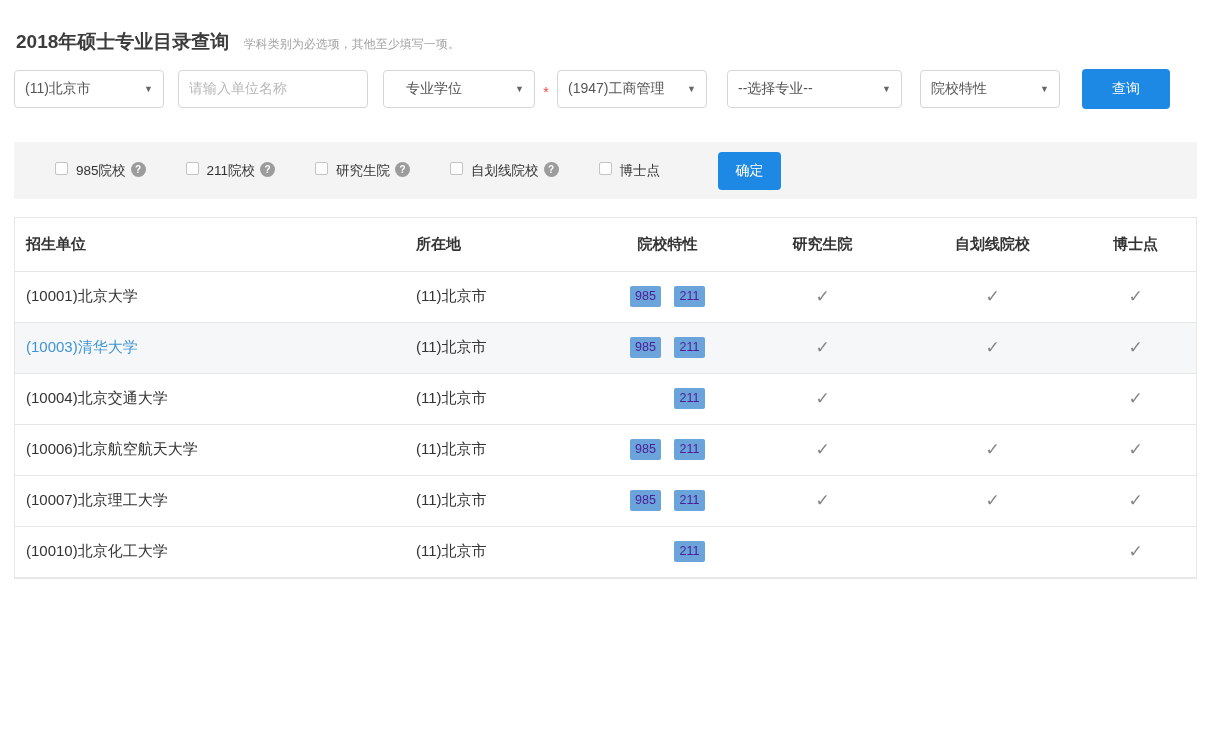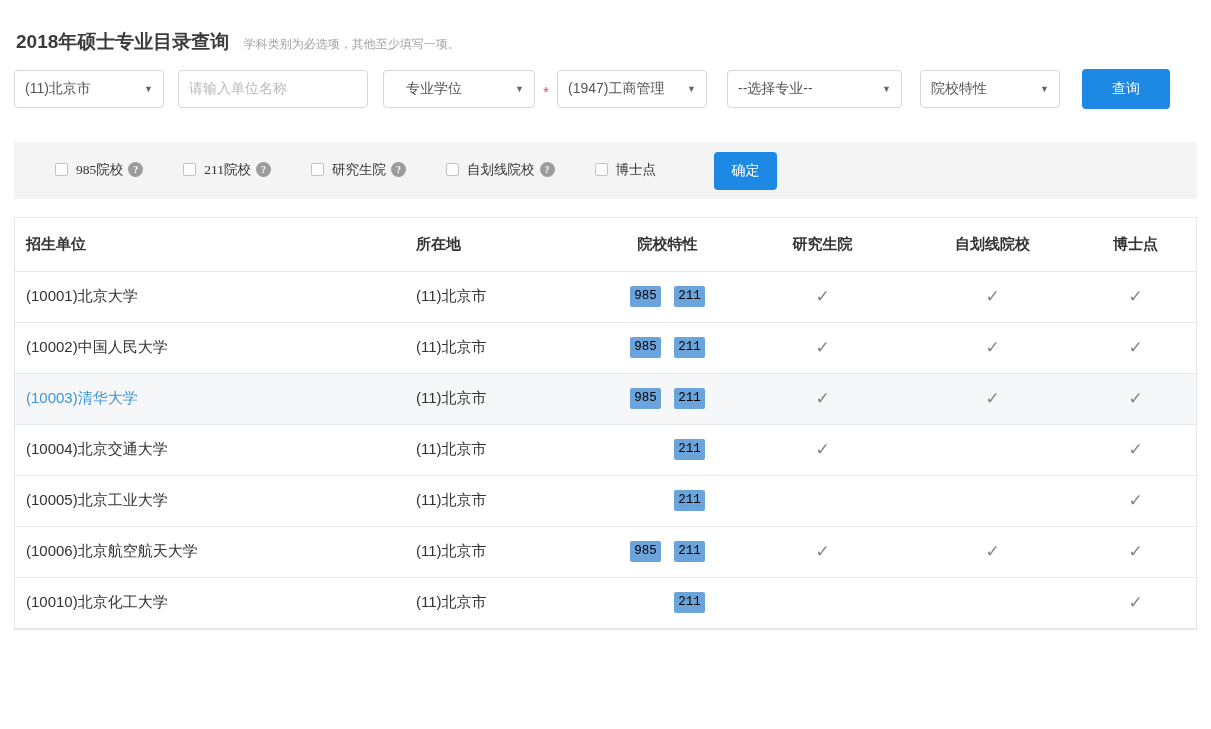--- a/index.html
+++ b/index.html
@@ -39,21 +39,21 @@
   .btn{
     background:var(--accent);color:#fff;border:none;border-radius:4px;
     font-size:14px;cursor:pointer;font-family:inherit;
   }
   .btn-search{width:88px;height:40px;}
   
   .filterbar{
     margin:33px 14px 0 14px;height:57px;background:#f4f4f4;
     display:flex;align-items:center;padding-left:41px;
   }
-  .fitem{display:inline-flex;align-items:center;margin-right:40px;cursor:pointer;font-family:Liberation Serif, serif;}
+  .fitem{display:inline-flex;align-items:flex-start;margin-right:40px;cursor:pointer;}
   .cb{
     width:13px;height:13px;border:1px solid #c3c3c3;border-radius:2px;
     background:#fdfdfd;display:inline-block;
   }
   .flabel{font-size:13.5px;color:#333;margin-left:8px;}
   .help{
     width:15px;height:15px;border-radius:50%;background:#9c9c9c;color:#fff;
     font-size:10px;font-weight:bold;display:inline-flex;align-items:center;
     justify-content:center;margin-left:5px;cursor:pointer;
   }
@@ -64,22 +64,22 @@
   th,td{border-bottom:1px solid var(--border);font-size:15px;vertical-align:middle;}
   th{height:53px;text-align:left;font-weight:bold;color:#333;padding-left:11px;}
   td{height:51px;padding-left:11px;color:#333;}
   th.ctr,td.ctr{text-align:center;padding-left:0;}
   tr.hl{background:#f6f7f8;}
   tr.hl .unit{color:var(--link);text-align:right;}
   .unit{cursor:pointer;}
   .badges{display:inline-flex;gap:13px;vertical-align:middle;}
   .badge{
     display:inline-block;min-width:31px;height:21px;line-height:21px;
-    background:var(--badge);color:#000000;font-size:12.5px;text-align:center;
-    border-radius:2px;padding:0 2px;font-family:Liberation Mono, monospace;
+    background:var(--badge);color:#4c1d95;font-size:12.5px;text-align:center;
+    border-radius:2px;padding:0 2px;
   }
   .badge.ghost{visibility:hidden;}
   td.check{color:#848484;font-size:17px;}
 </style>
 </head>
 <body>
 
 <div class="page-head">
   <span class="page-title">2018年硕士专业目录查询</span>
   <span class="page-sub">学科类别为必选项，其他至少填写一项。</span>
@@ -162,31 +162,20 @@
           <td><span class="unit">(10001)北京大学</span></td>
           <td>(11)北京市</td>
           <td class="ctr"><span class="badges">
               <span class="badge">985</span>
               <span class="badge">211</span>
             </span></td>
           <td class="ctr check">✓</td>
           <td class="ctr check">✓</td>
           <td class="ctr check">✓</td>
         </tr>
-        <tr>
-          <td><span class="unit">(10002)中国人民大学</span></td>
-          <td>(11)北京市</td>
-          <td class="ctr"><span class="badges">
-              <span class="badge">985</span>
-              <span class="badge">211</span>
-            </span></td>
-          <td class="ctr check">✓</td>
-          <td class="ctr check">✓</td>
-          <td class="ctr check">✓</td>
-        </tr>
         <tr class="hl">
           <td><span class="unit">(10003)清华大学</span></td>
           <td>(11)北京市</td>
           <td class="ctr"><span class="badges">
               <span class="badge">985</span>
               <span class="badge">211</span>
             </span></td>
           <td class="ctr check">✓</td>
           <td class="ctr check">✓</td>
           <td class="ctr check">✓</td>
@@ -196,47 +185,47 @@
           <td>(11)北京市</td>
           <td class="ctr"><span class="badges">
               <span class="badge ghost">985</span>
               <span class="badge">211</span>
             </span></td>
           <td class="ctr check">✓</td>
           <td class="ctr check"></td>
           <td class="ctr check">✓</td>
         </tr>
         <tr>
-          <td><span class="unit">(10005)北京工业大学</span></td>
+          <td><span class="unit">(10006)北京航空航天大学</span></td>
+          <td>(11)北京市</td>
+          <td class="ctr"><span class="badges">
+              <span class="badge">985</span>
+              <span class="badge">211</span>
+            </span></td>
+          <td class="ctr check">✓</td>
+          <td class="ctr check">✓</td>
+          <td class="ctr check">✓</td>
+        </tr>
+        <tr>
+          <td><span class="unit">(10007)北京理工大学</span></td>
+          <td>(11)北京市</td>
+          <td class="ctr"><span class="badges">
+              <span class="badge">985</span>
+              <span class="badge">211</span>
+            </span></td>
+          <td class="ctr check">✓</td>
+          <td class="ctr check">✓</td>
+          <td class="ctr check">✓</td>
+        </tr>
+        <tr>
+          <td><span class="unit">(10010)北京化工大学</span></td>
           <td>(11)北京市</td>
           <td class="ctr"><span class="badges">
               <span class="badge ghost">985</span>
               <span class="badge">211</span>
             </span></td>
           <td class="ctr check"></td>
           <td class="ctr check"></td>
           <td class="ctr check">✓</td>
         </tr>
-        <tr>
-          <td><span class="unit">(10006)北京航空航天大学</span></td>
-          <td>(11)北京市</td>
-          <td class="ctr"><span class="badges">
-              <span class="badge">985</span>
-              <span class="badge">211</span>
-            </span></td>
-          <td class="ctr check">✓</td>
-          <td class="ctr check">✓</td>
-          <td class="ctr check">✓</td>
-        </tr>
-        <tr>
-          <td><span class="unit">(10010)北京化工大学</span></td>
-          <td>(11)北京市</td>
-          <td class="ctr"><span class="badges">
-              <span class="badge ghost">985</span>
-              <span class="badge">211</span>
-            </span></td>
-          <td class="ctr check"></td>
-          <td class="ctr check"></td>
-          <td class="ctr check">✓</td>
-        </tr>
       </tbody>
   </table>
 </div>
 
 </body></html>

